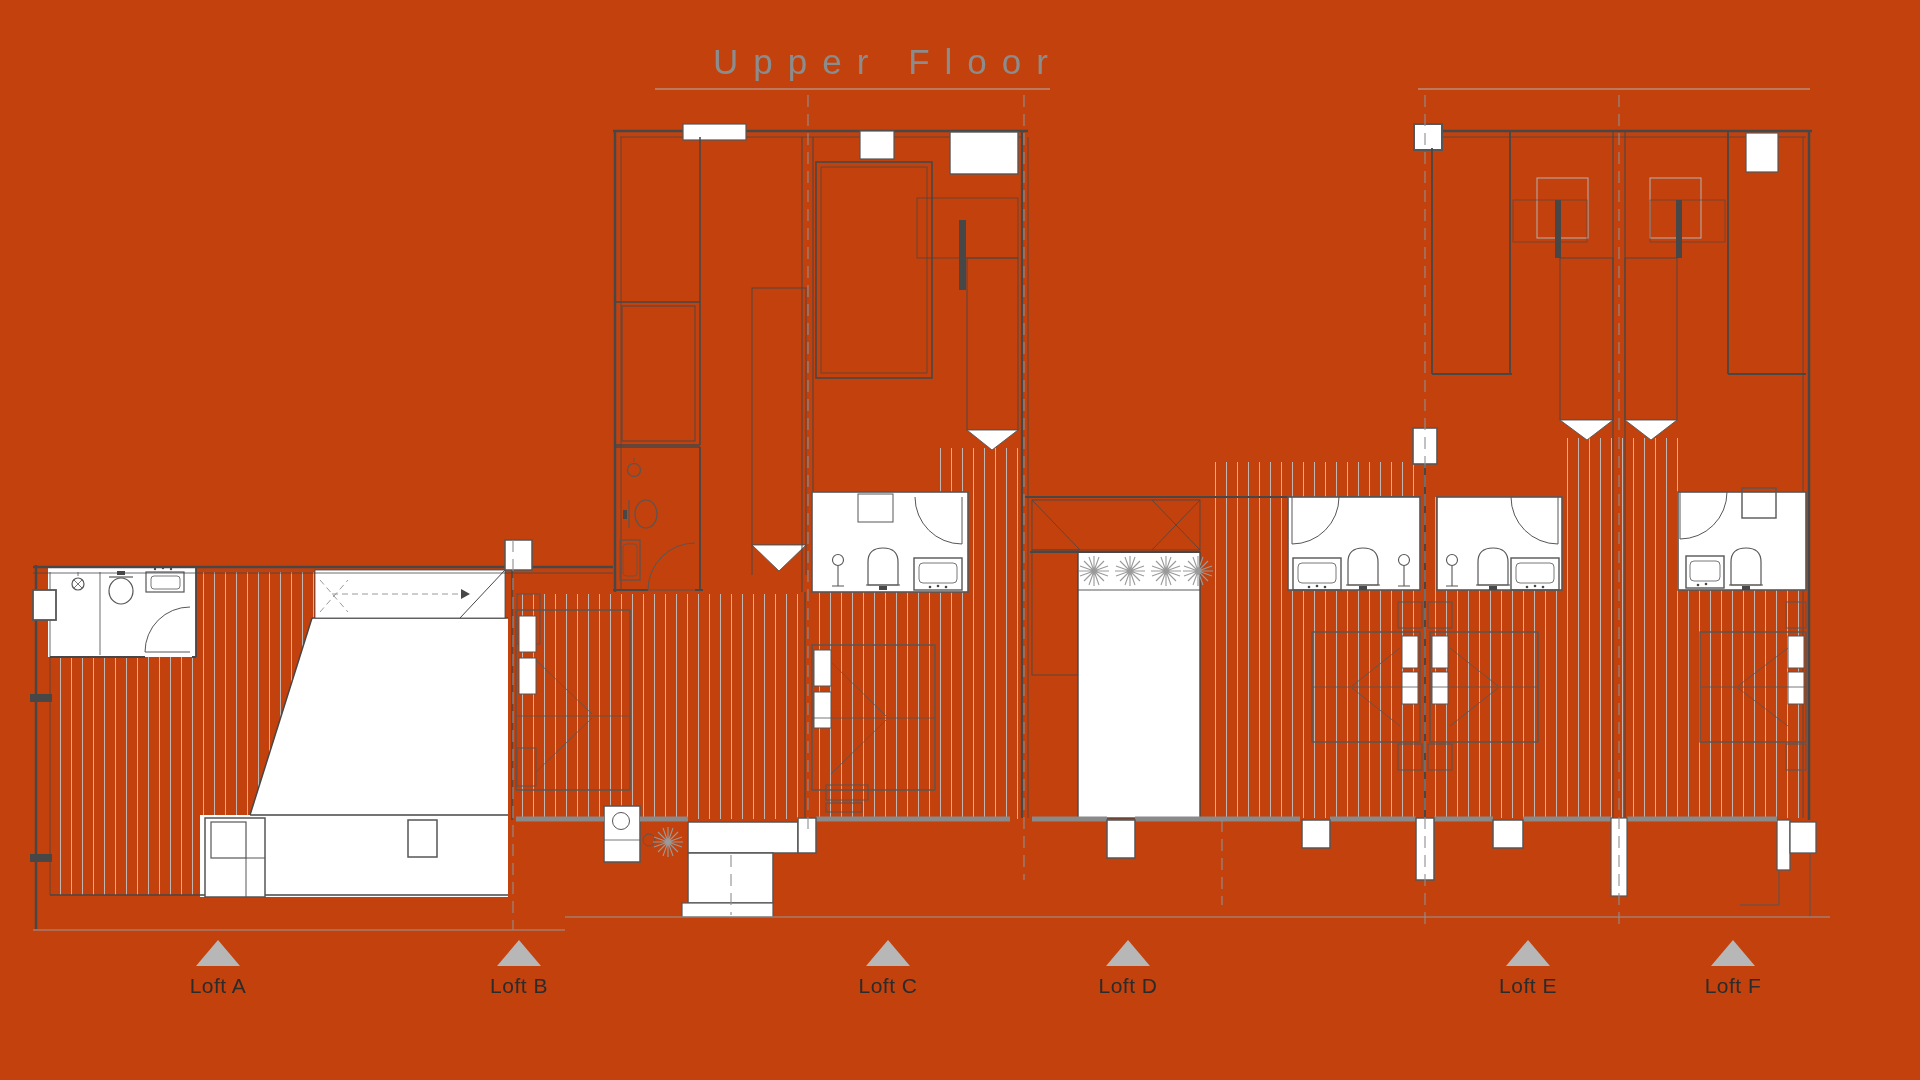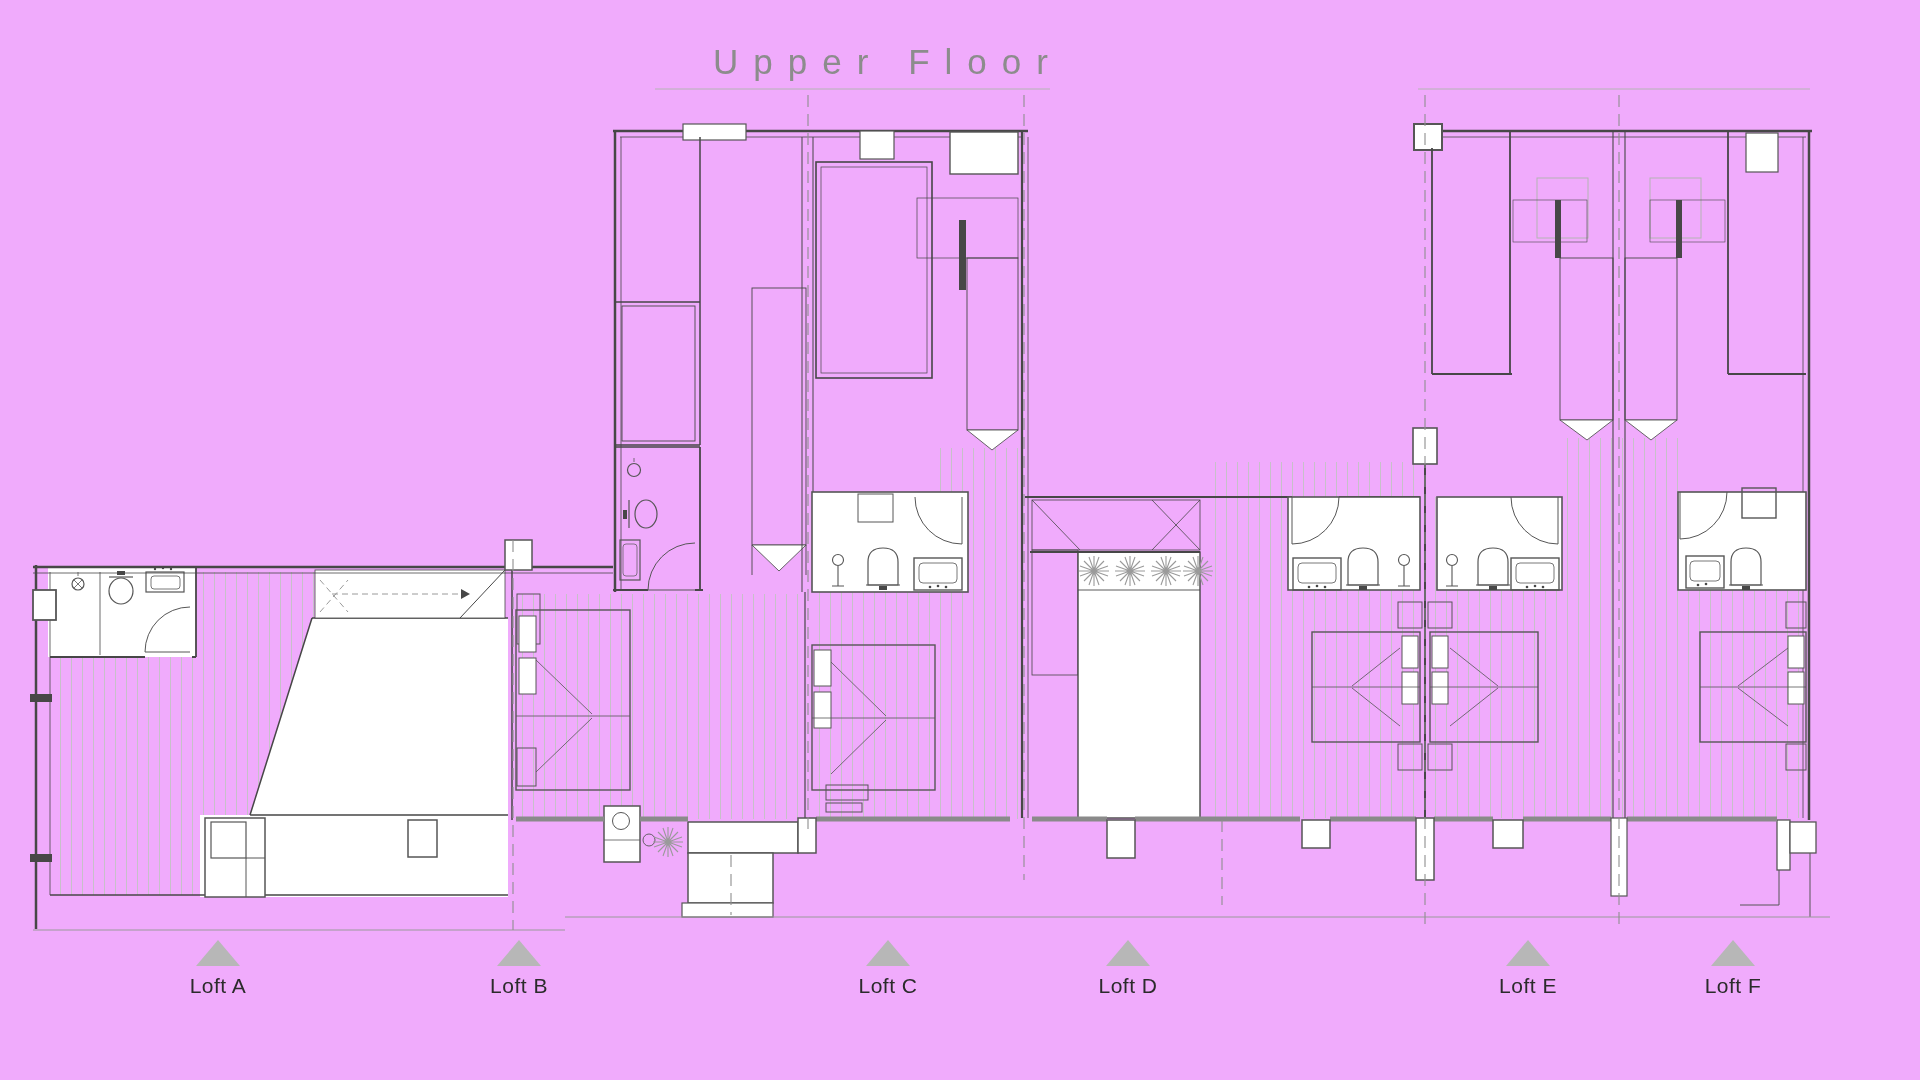--- a/index.html
+++ b/index.html
@@ -1,17 +1,17 @@
 <!DOCTYPE html>
 <html style="--wall: #474747; --hatchline: #c3c3c3; --treadline: #6e6e6e; --dash: #8f8f8f; --band: #8a8a8a; --fixture: #565656; --casework: #b4b4b4; --plant: #9a9a9a; --marker: #b7b7b7; --title: #8c8c8c; --label: #2b2b2b; --ground: #9a9a9a;"><head>
 <meta charset="utf-8">
 <style>
   html,body{margin:0;padding:0;background:#fff;width:1920px;height:1080px;overflow:hidden;
     font-family:"Liberation Sans", sans-serif;}
-  #stage{position:relative;width:1920px;height:1080px;background:#f0abfc;text-align:center;}
+  #stage{position:relative;width:1920px;height:1080px;background:#c2410c;text-align:center;}
   svg{position:absolute;left:0;top:0;}
   .wl{stroke:var(--wall,#474747);fill:none;}
   .wlf{fill:var(--wall,#474747);stroke:none;}
   .white{fill:#fff;}
   .hatch{fill:url(#hatchV);stroke:none;}
   .dashl{stroke:var(--dash,#8f8f8f);stroke-dasharray:12 7;fill:none;stroke-width:1.1;}
   .dashs{stroke:var(--dash,#8f8f8f);stroke-dasharray:6 4;fill:none;stroke-width:.9;}
   .fx{stroke:var(--fixture,#565656);fill:none;}
   .fxw{stroke:var(--fixture,#565656);fill:#fff;}
   .caseL{stroke:var(--casework,#b4b4b4);fill:none;}

